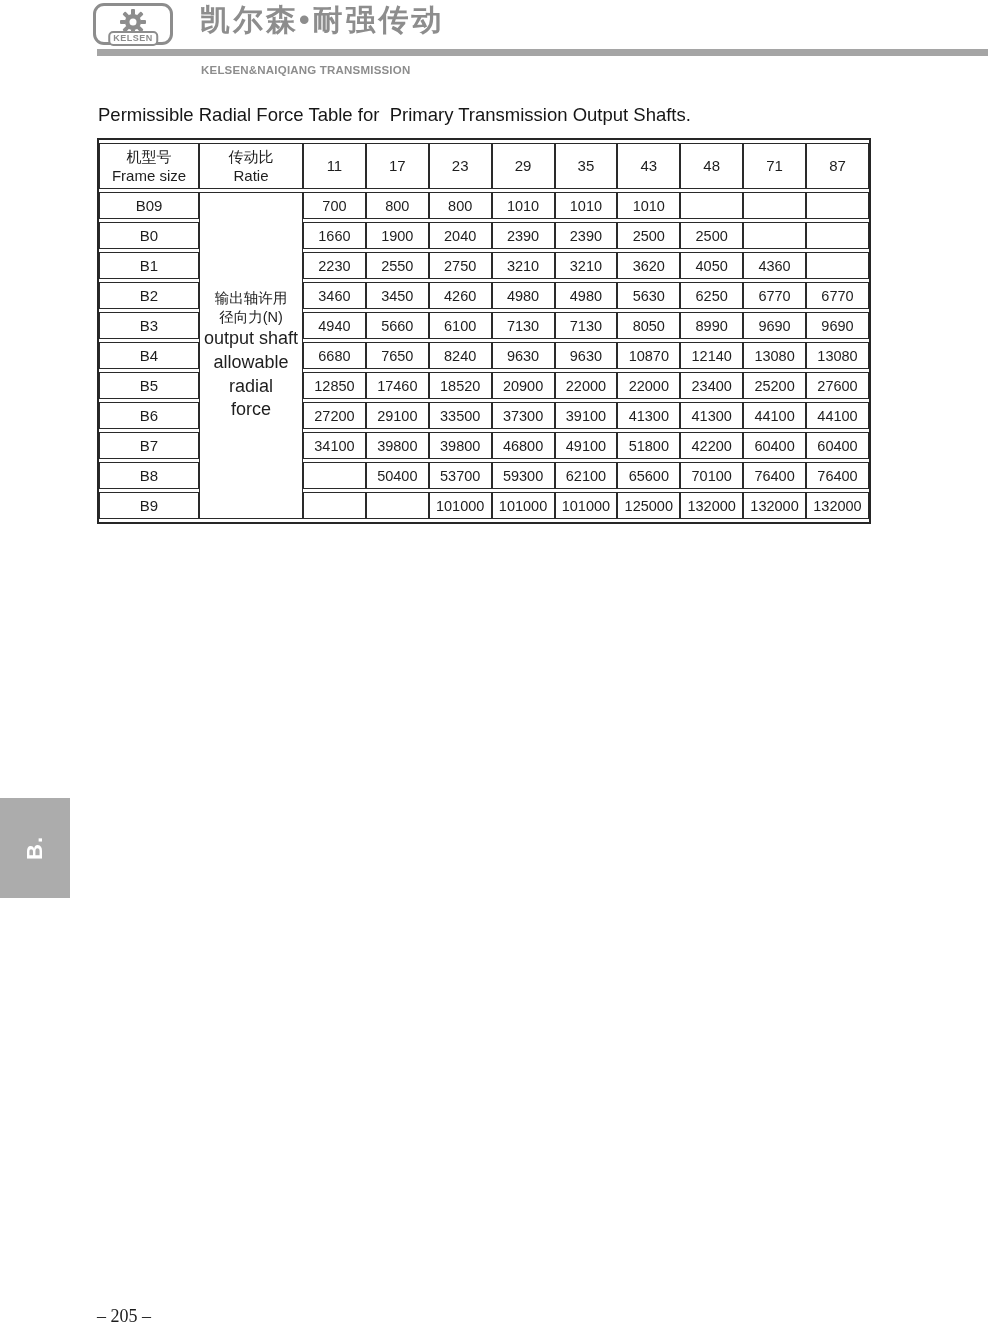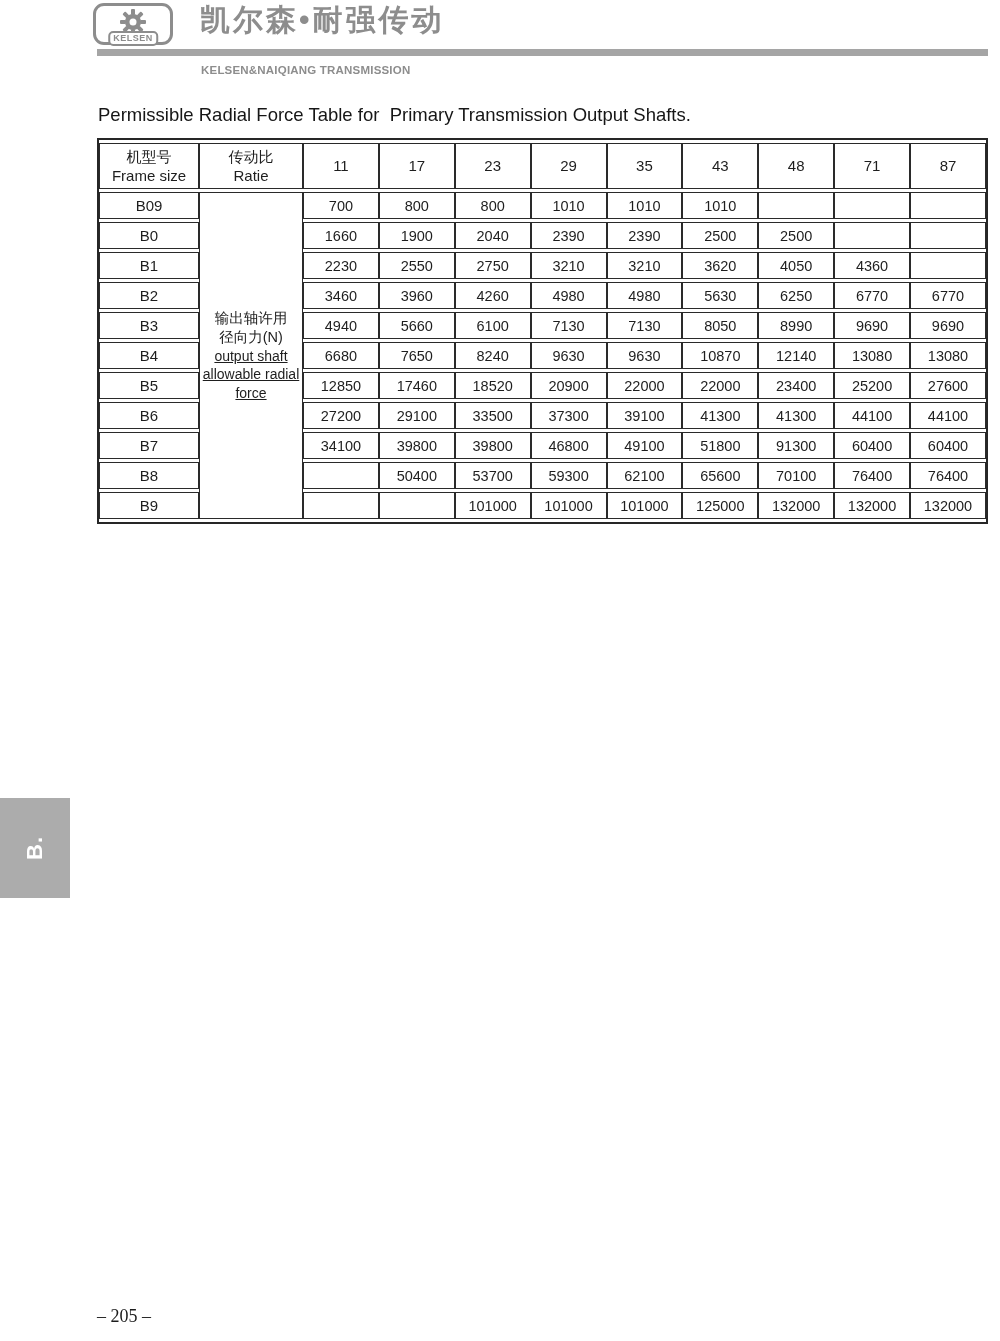--- a/index.html
+++ b/index.html
@@ -84,21 +84,21 @@
     font-size: 18.5px;
     font-weight: 400;
     color: #161616;
     white-space: pre;
   }
 
   
   .force-table {
     position: absolute;
     left: 97px; top: 138px;
-    width: 891px;
+    width: 774px;
     table-layout: fixed;
     border-collapse: separate;
     border-spacing: 0 3px;
     border: 2px solid #262626;
     background: #ffffff;
     color: #1e1e1e;
   }
   .c-frame { width: 100px; }
   .c-ratio { width: 104px; }
   .force-table th, .force-table td {
@@ -112,21 +112,21 @@
   .force-table thead th {
     height: 46px;
     line-height: 1.3;
     font-size: 15px;
   }
   .force-table tbody td { height: 27px; }
   .frame-cell { font-size: 15px; }
   .value-cell { font-size: 14.5px; }
   .merged-cell { line-height: 1.32; }
   .label-cn { font-size: 14.5px; }
-  .label-en { font-size: 14px; text-decoration: underline; }
+  .label-en { font-size: 18px; }
 
   
   .side-tab {
     position: absolute;
     left: 0; top: 798px;
     width: 70px; height: 100px;
     background: #acacac;
   }
   .side-tab-text {
     position: absolute;
@@ -248,21 +248,21 @@
           <td class="value-cell">3210</td>
           <td class="value-cell">3210</td>
           <td class="value-cell">3620</td>
           <td class="value-cell">4050</td>
           <td class="value-cell">4360</td>
           <td class="value-cell"></td>
         </tr>
         <tr>
           <td class="frame-cell">B2</td>
           <td class="value-cell">3460</td>
-          <td class="value-cell">3960</td>
+          <td class="value-cell">3450</td>
           <td class="value-cell">4260</td>
           <td class="value-cell">4980</td>
           <td class="value-cell">4980</td>
           <td class="value-cell">5630</td>
           <td class="value-cell">6250</td>
           <td class="value-cell">6770</td>
           <td class="value-cell">6770</td>
         </tr>
         <tr>
           <td class="frame-cell">B3</td>
@@ -313,21 +313,21 @@
           <td class="value-cell">44100</td>
         </tr>
         <tr>
           <td class="frame-cell">B7</td>
           <td class="value-cell">34100</td>
           <td class="value-cell">39800</td>
           <td class="value-cell">39800</td>
           <td class="value-cell">46800</td>
           <td class="value-cell">49100</td>
           <td class="value-cell">51800</td>
-          <td class="value-cell">91300</td>
+          <td class="value-cell">42200</td>
           <td class="value-cell">60400</td>
           <td class="value-cell">60400</td>
         </tr>
         <tr>
           <td class="frame-cell">B8</td>
           <td class="value-cell"></td>
           <td class="value-cell">50400</td>
           <td class="value-cell">53700</td>
           <td class="value-cell">59300</td>
           <td class="value-cell">62100</td>

